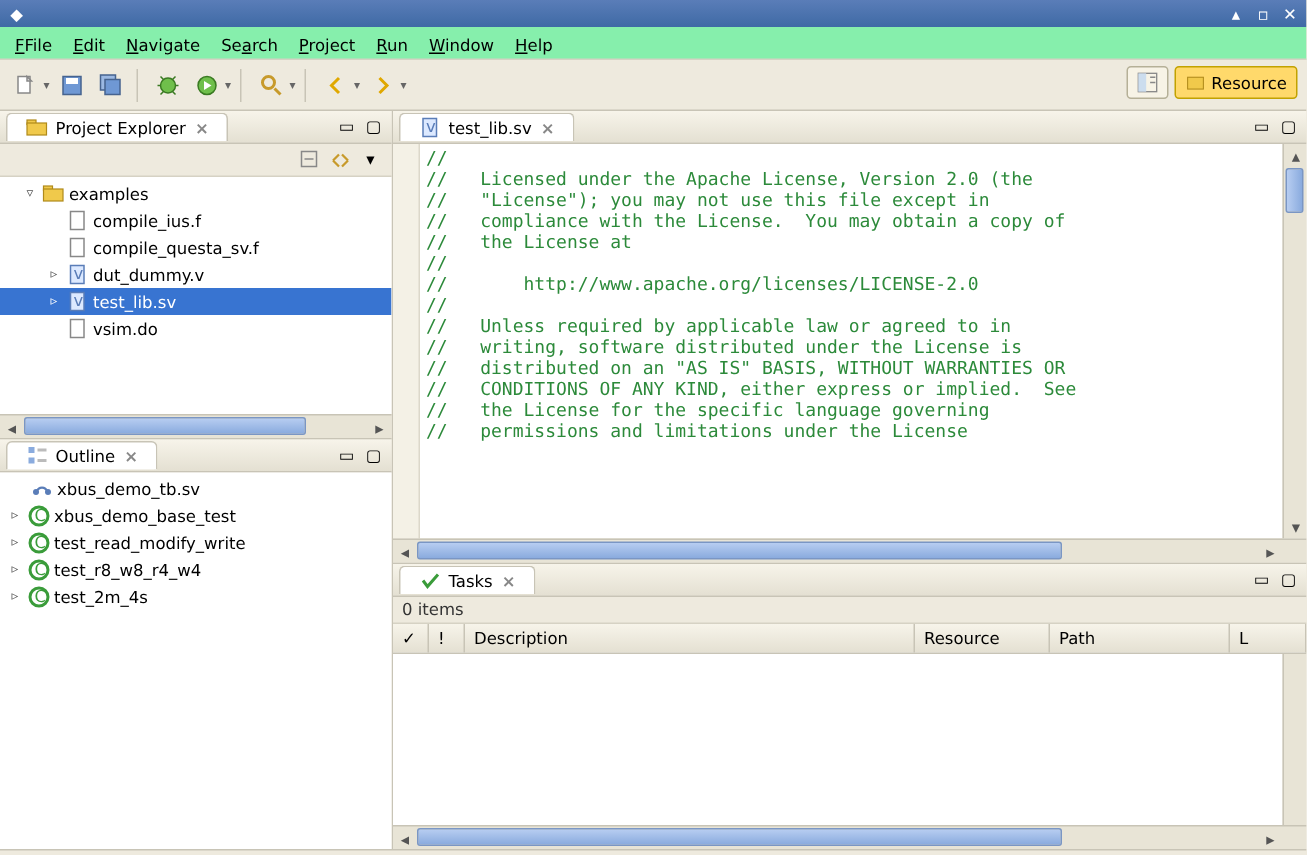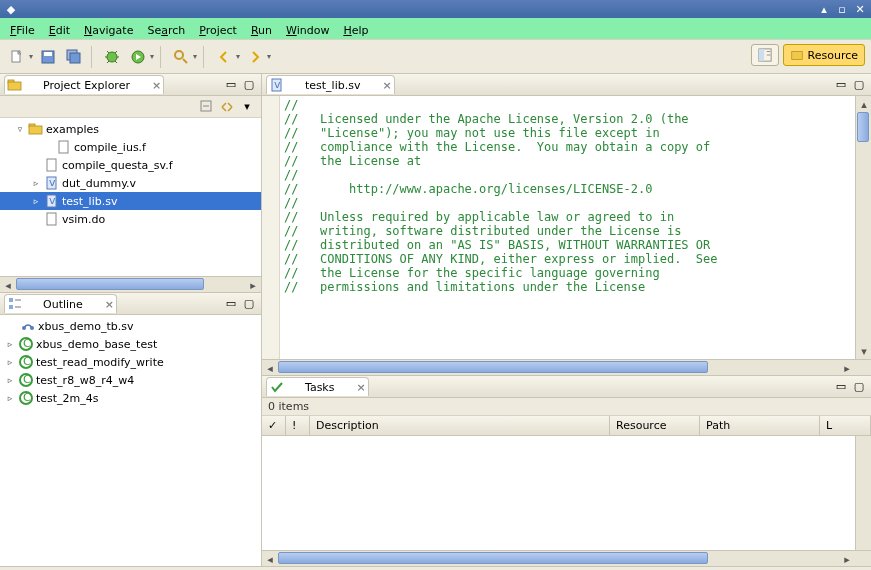--- a/index.html
+++ b/index.html
@@ -16,21 +16,21 @@
   .toolbar .tool svg { width:16px; height:16px; }
   .toolbar .sep { width:4px; height:22px; border-left:1px solid #c8c4b6; margin:0 2px; }
   .toolbar .dd { font-size:8px; color:#666; margin-left:-3px; }
   .persp { position:absolute; right:6px; top:4px; display:flex; align-items:center; gap:4px; }
   .persp .pbox { border:1px solid #b5b097; background:#f7f3e6; padding:3px 6px; border-radius:3px; display:flex; align-items:center; gap:4px; }
   .persp .pbox.sel { background:#ffd96b; border-color:#c2a200; }
   .workarea { display:flex; height:492px; }
   .left { width:262px; display:flex; flex-direction:column; border-right:1px solid #c8c4b6; }
   .view { background:#eeeade; display:flex; flex-direction:column; }
   .view-tabbar { height:22px; display:flex; align-items:center; background:linear-gradient(#f7f4ea,#e4e0d2); border-bottom:1px solid #c8c4b6; padding:0 4px; }
-  .view-tab { background:#fff; border:1px solid #c8c4b6; border-bottom:none; border-radius:4px 4px 0 0; padding:1px 2px; display:flex; align-items:center; gap:20px; }
+  .view-tab { background:#fff; border:1px solid #c8c4b6; border-bottom:none; border-radius:4px 4px 0 0; padding:1px 12px; display:flex; align-items:center; gap:4px; }
   .view-tab .x { color:#888; font-weight:bold; margin-left:2px; }
   .view-toolbar-right { margin-left:auto; display:flex; gap:2px; }
   .mini { width:16px; height:16px; display:inline-flex; align-items:center; justify-content:center; }
   .subtoolbar { height:22px; background:#eeeade; border-bottom:1px solid #d6d2c4; display:flex; justify-content:flex-end; padding:0 6px; gap:4px; align-items:center; }
   .tree { background:#fff; flex:1; overflow:auto; padding:2px 0; }
   .tree-row { height:18px; display:flex; align-items:center; padding-left:6px; gap:2px; white-space:nowrap; }
   .tree-row.sel { background:#3874d1; color:#fff; }
   .twisty { width:12px; text-align:center; color:#555; font-size:9px; }
   .ficon { width:16px; height:16px; display:inline-flex; align-items:center; justify-content:center; }
   .scroll-h { height:16px; background:#e8e4d6; border-top:1px solid #c8c4b6; position:relative; }
@@ -190,21 +190,21 @@
       </div>
       <div class="tree">
         <div class="tree-row" style="padding-left:14px">
           <span class="twisty">▿</span>
           <svg class="ficon" viewBox="0 0 16 16">
               <rect x="1" y="3" width="6" height="3" class="folder-icon"></rect>
               <rect x="1" y="5" width="13" height="8" class="folder-icon"></rect>
             </svg>
           <span>examples</span>
         </div>
-        <div class="tree-row" style="padding-left:56px">
+        <div class="tree-row" style="padding-left:44px">
           <svg class="ficon" viewBox="0 0 16 16">
               <rect x="3" y="2" width="9" height="12" class="file-icon"></rect>
             </svg>
           <span>compile_ius.f</span>
         </div>
         <div class="tree-row" style="padding-left:44px">
           <svg class="ficon" viewBox="0 0 16 16">
               <rect x="3" y="2" width="9" height="12" class="file-icon"></rect>
             </svg>
           <span>compile_questa_sv.f</span>

